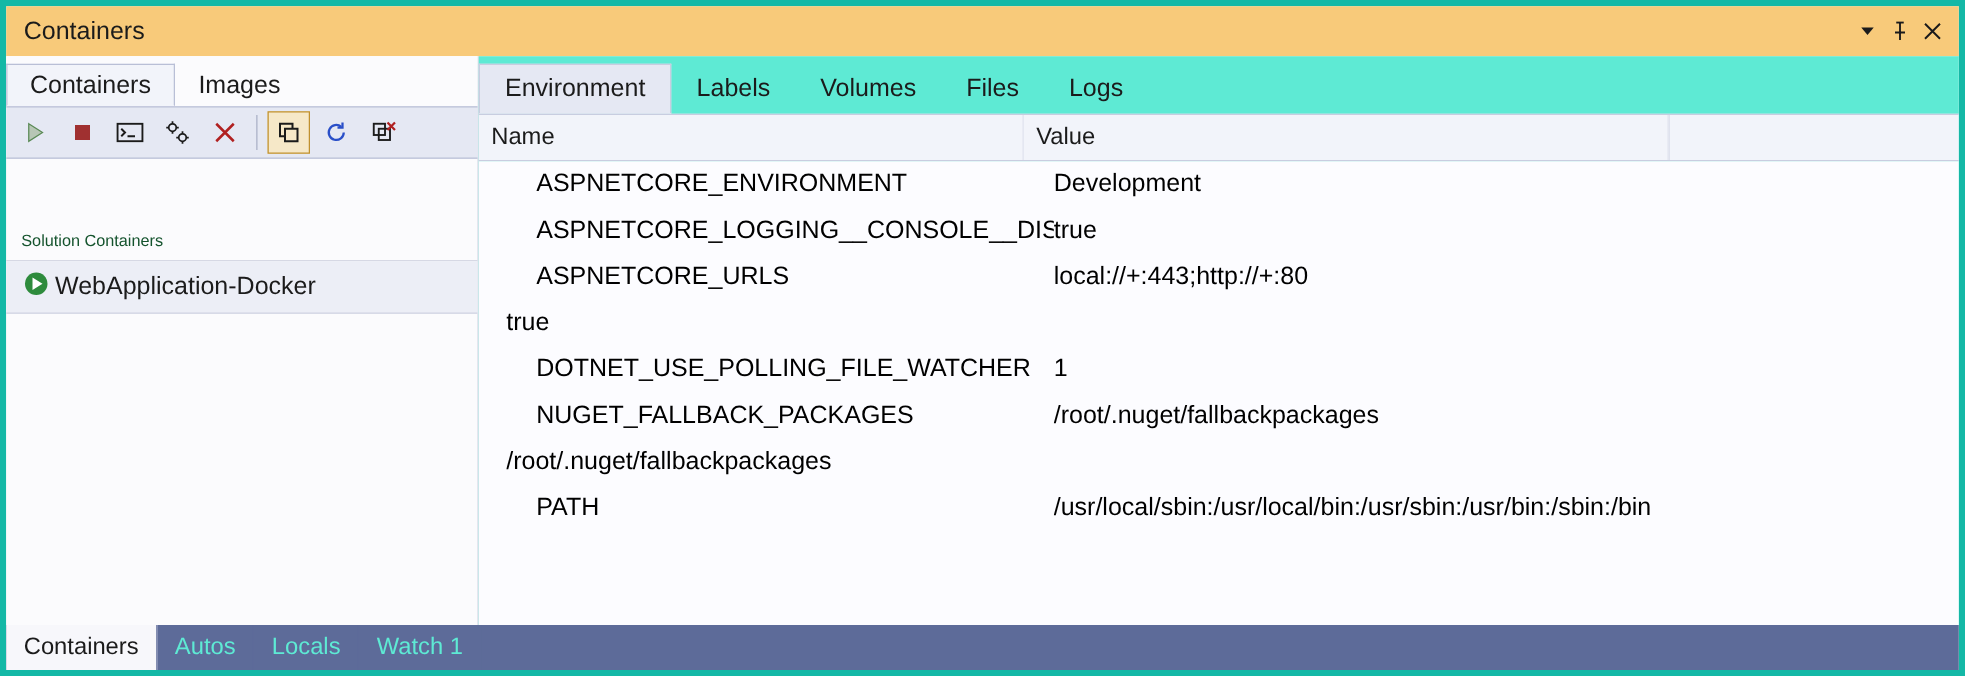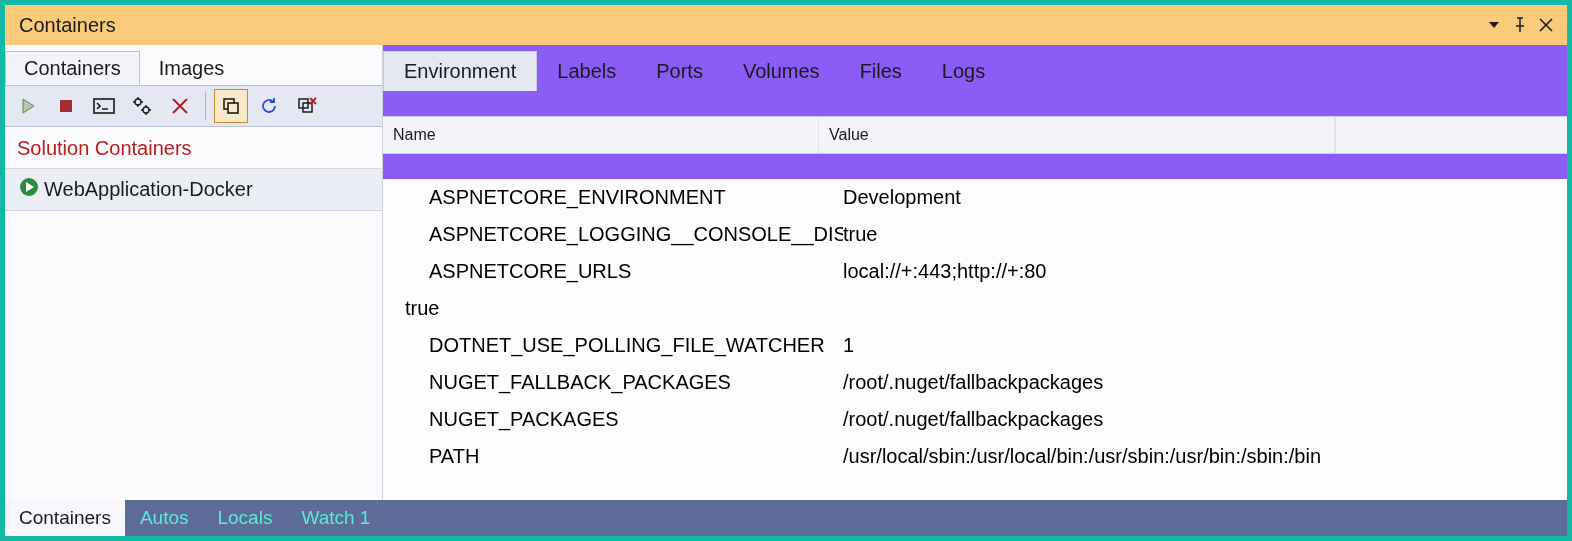--- a/index.html
+++ b/index.html
@@ -73,58 +73,58 @@
   }
   .tbtn.sel {
     border: 1px solid #c0902e;
     background: #f6e8c8;
   }
   .tsep {
     width: 1px; height: 28px; background: #a9afc6; margin: 0 4px;
   }
   .section-label {
     padding: 10px 12px 8px 12px;
-    font-size: 20px;
-    color: #b91c1c;
+    font-size: 13px;
+    color: #14532d;
     border-bottom: 1px solid #d6d8e4;
+    margin-top: 48px;
   }
   .tree-item {
     display: flex; align-items: center;
     height: 42px;
     padding: 0 14px;
     background: #eceef6;
     border-bottom: 1px solid #cfd2e1;
     font-size: 20px; color: #1b1b1b;
     gap: 5px;
   }
   .right {
     flex: 1; display: flex; flex-direction: column;
     min-width: 0;
-    background: #8b5cf6;
-    gap: 25px;
+    background: #5eead4;
   }
   .right-tabs {
     height: 46px; display: flex; align-items: stretch;
     border-bottom: 0;
     padding-top: 6px;
   }
   .rtab {
     padding: 0 20px;
     display: flex; align-items: center;
     font-size: 20px;
     color: #1b1b1b;
   }
   .rtab.active { background: #e5e8f3; border: 1px solid #c8cde0; border-bottom-color: #e5e8f3; }
   .grid-head {
     height: 38px;
     background: #f2f4fa;
     border-top: 1px solid #c8cde0;
     border-bottom: 1px solid #c8cde0;
     display: flex;
-    font-size: 16px;
+    font-size: 19px;
     color: #1b1b1b;
     text-align: right;
   }
   .ch {
     display: flex; align-items: center;
     padding: 0 10px;
     border-right: 1px solid #dfe2ee;
   }
   .ch.name { width: 436px; }
   .ch.value { flex: 1; }
@@ -252,23 +252,20 @@
 
     <div class="right">
       <div class="right-tabs">
         <div class="rtab active">
             <span>Environment</span>
           </div>
         <div class="rtab">
             <span>Labels</span>
           </div>
         <div class="rtab">
-            <span>Ports</span>
-          </div>
-        <div class="rtab">
             <span>Volumes</span>
           </div>
         <div class="rtab">
             <span>Files</span>
           </div>
         <div class="rtab">
             <span>Logs</span>
           </div>
       </div>
       <div class="grid-head">
@@ -294,21 +291,20 @@
           </div>
         <div class="row">
             <span class="cn">DOTNET_USE_POLLING_FILE_WATCHER</span>
             <span class="cv">1</span>
           </div>
         <div class="row">
             <span class="cn">NUGET_FALLBACK_PACKAGES</span>
             <span class="cv">/root/.nuget/fallbackpackages</span>
           </div>
         <div class="row">
-            <span class="cn">NUGET_PACKAGES</span>
             <span class="cv">/root/.nuget/fallbackpackages</span>
           </div>
         <div class="row">
             <span class="cn">PATH</span>
             <span class="cv">/usr/local/sbin:/usr/local/bin:/usr/sbin:/usr/bin:/sbin:/bin</span>
           </div>
       </div>
     </div>
   </div>
 

